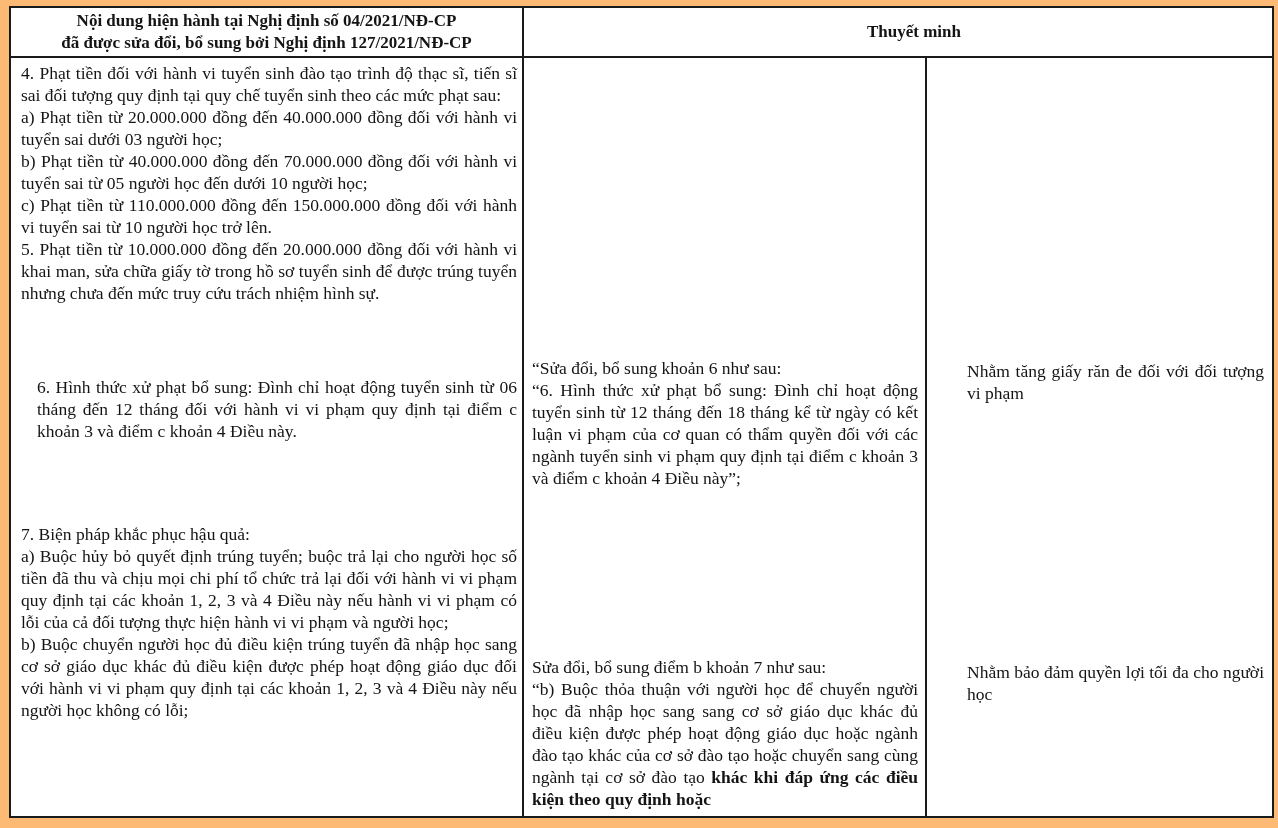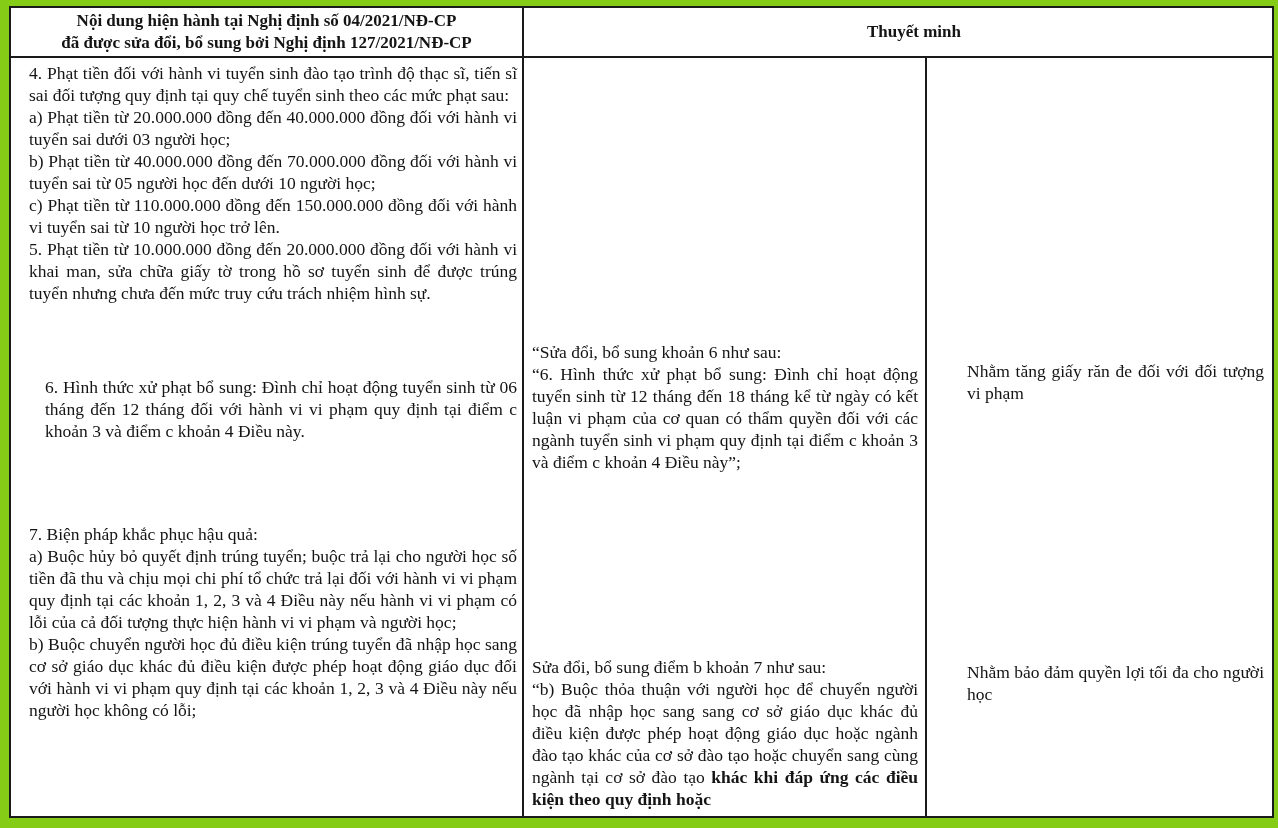--- a/index.html
+++ b/index.html
@@ -1,19 +1,19 @@
 <!DOCTYPE html>
 <html><head>
 <meta charset="utf-8">
 <style>
   html,body{margin:0;padding:0;background:#ffffff;}
   .page{
     position:relative;
     width:1278px;height:828px;
-    background:#84cc16;
+    background:#fdba74;
     font-family:"Liberation Serif","DejaVu Serif",serif;
     color:#141414;
     overflow:hidden;
   }
   .doc-table{
     position:absolute;left:9px;top:6px;
     width:1265px;height:812px;
     border:2px solid #1a1a1a;
     box-sizing:border-box;
     display:flex;flex-direction:column;
@@ -34,21 +34,21 @@
     text-align:center;white-space:pre-line;
     box-sizing:border-box;padding:1px 6px;
   }
   .bcell{
     position:relative;box-sizing:border-box;overflow:hidden;
   }
   .c1{width:513px;border-right:2px solid #1a1a1a;}
   .c2{width:403px;border-right:2px solid #1a1a1a;}
   .c3{flex:1 1 auto;margin-left:32px;}
   .block{
-    position:absolute;left:18px;right:5px;
+    position:absolute;left:10px;right:5px;
     font-size:17.5px;line-height:22px;
     text-align:justify;
   }
   .bcell.c2 .block{left:8px;right:7px;}
   .bcell.c3 .block{left:8px;right:8px;}
   .block p{margin:0;padding:0;}
   .bold{font-weight:bold;}
 </style>
 </head>
 <body>
@@ -76,21 +76,21 @@
           <p>6. Hình thức xử phạt bổ sung: Đình chỉ hoạt động tuyển sinh từ 06 tháng đến 12 tháng đối với hành vi vi phạm quy định tại điểm c khoản 3 và điểm c khoản 4 Điều này.</p>
         </div>
         <div class="block" style="top:465px;">
           <p>7. Biện pháp khắc phục hậu quả:</p>
           <p>a) Buộc hủy bỏ quyết định trúng tuyển; buộc trả lại cho người học số tiền đã thu và chịu mọi chi phí tổ chức trả lại đối với hành vi vi phạm quy định tại các khoản 1, 2, 3 và 4 Điều này nếu hành vi vi phạm có lỗi của cả đối tượng thực hiện hành vi vi phạm và người học;</p>
           <p>b) Buộc chuyển người học đủ điều kiện trúng tuyển đã nhập học sang cơ sở giáo dục khác đủ điều kiện được phép hoạt động giáo dục đối với hành vi vi phạm quy định tại các khoản 1, 2, 3 và 4 Điều này nếu người học không có lỗi;</p>
         </div>
       </div>
 
       <div class="bcell c2">
-        <div class="block" style="top:283px;">
+        <div class="block" style="top:299px;">
           <p>“Sửa đổi, bổ sung khoản 6 như sau:</p>
           <p>“6. Hình thức xử phạt bổ sung: Đình chỉ hoạt động tuyển sinh từ 12 tháng đến 18 tháng kể từ ngày có kết luận vi phạm của cơ quan có thẩm quyền đối với các ngành tuyển sinh vi phạm quy định tại điểm c khoản 3 và điểm c khoản 4 Điều này”;</p>
         </div>
         <div class="block" style="top:598px;">
           <p>Sửa đổi, bổ sung điểm b khoản 7 như sau:</p>
           <p><span>“b) Buộc thỏa thuận với người học để chuyển người học đã nhập học sang sang cơ sở giáo dục khác đủ điều kiện được phép hoạt động giáo dục hoặc ngành đào tạo khác của cơ sở đào tạo hoặc chuyển sang cùng ngành tại cơ sở đào tạo </span><span class="bold">khác khi đáp ứng các điều kiện theo quy định hoặc</span></p>
         </div>
       </div>
 
       <div class="bcell c3">

